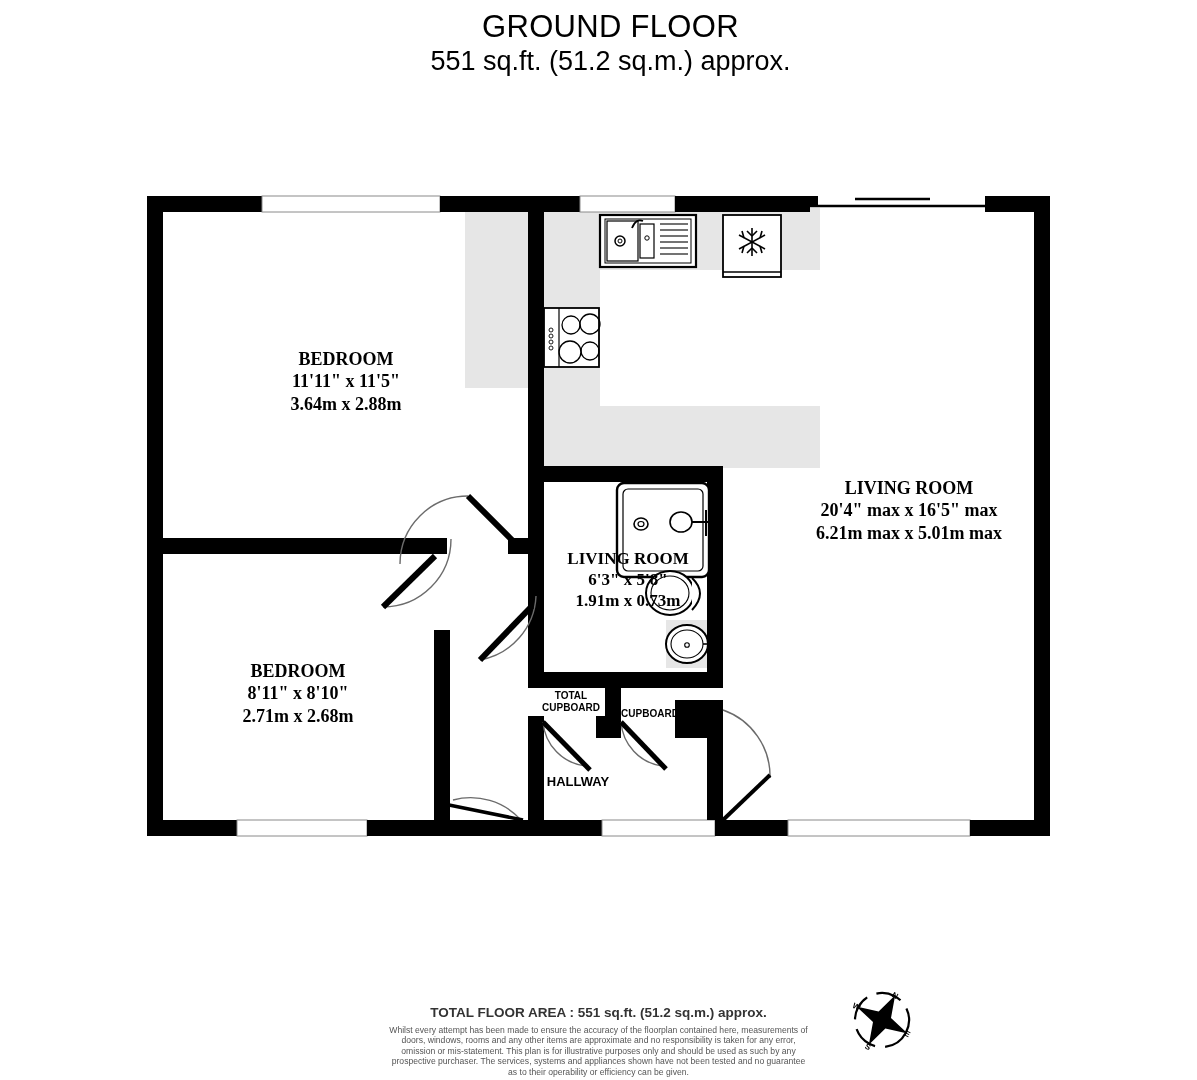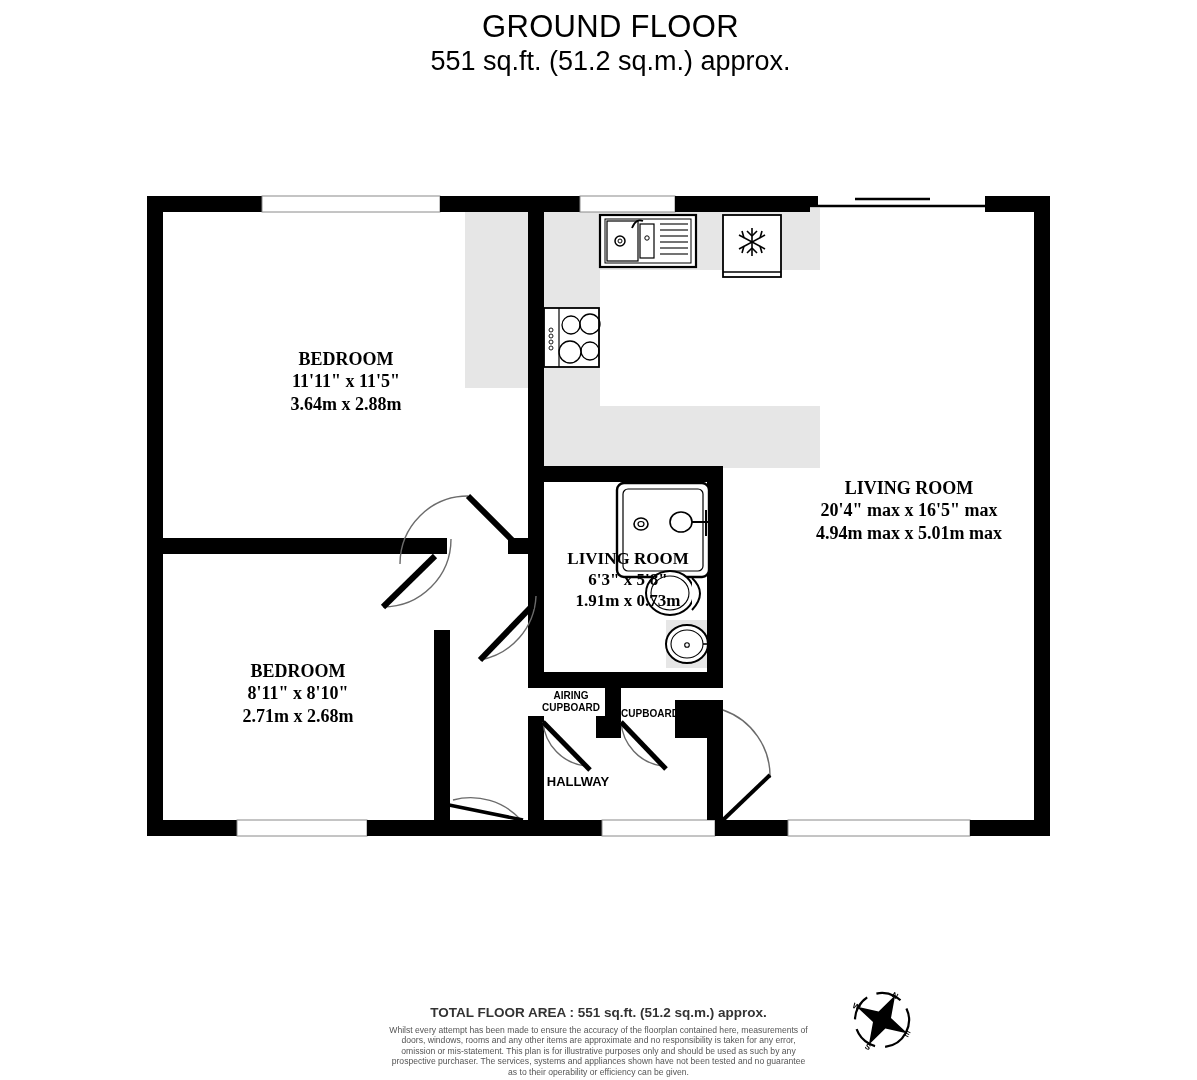--- a/index.html
+++ b/index.html
@@ -305,31 +305,31 @@
 
 <div class="room-label" id="label-bedroom2">
   <span class="name">BEDROOM</span>
   <span class="dim">8'11"  x 8'10"</span>
   <span class="dim">2.71m  x 2.68m</span>
 </div>
 
 <div class="room-label" id="label-living">
   <span class="name">LIVING ROOM</span>
   <span class="dim">20'4" max x 16'5" max</span>
-  <span class="dim">4.94m max x 5.01m max</span>
+  <span class="dim">6.21m max x 5.01m max</span>
 </div>
 
 <div class="room-label" id="label-shower">
   <span class="name">LIVING ROOM</span>
   <span class="dim">6'3"  x 5'8"</span>
   <span class="dim">1.91m  x 0.73m</span>
 </div>
 
 <div id="label-airing">
-  <span>AIRING</span><br>
+  <span>TOTAL</span><br>
   <span>CUPBOARD</span>
 </div>
 
 <div id="label-cupboard">CUPBOARD</div>
 
 <div id="label-hallway">HALLWAY</div>
 
 <div class="footer">
   <div class="total">TOTAL FLOOR AREA : 551 sq.ft. (51.2 sq.m.) approx.</div>
   <div class="disclaimer">Whilst every attempt has been made to ensure the accuracy of the floorplan contained here, measurements of doors, windows, rooms and any other items are approximate and no responsibility is taken for any error, omission or mis-statement. This plan is for illustrative purposes only and should be used as such by any prospective purchaser. The services, systems and appliances shown have not been tested and no guarantee as to their operability or efficiency can be given.</div>

